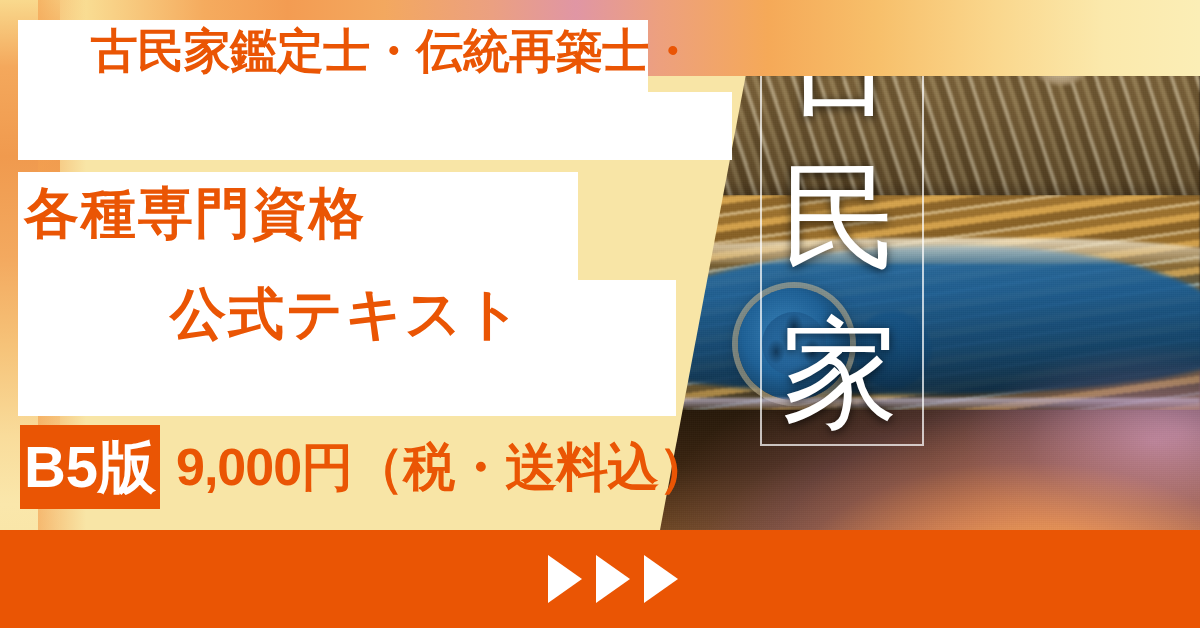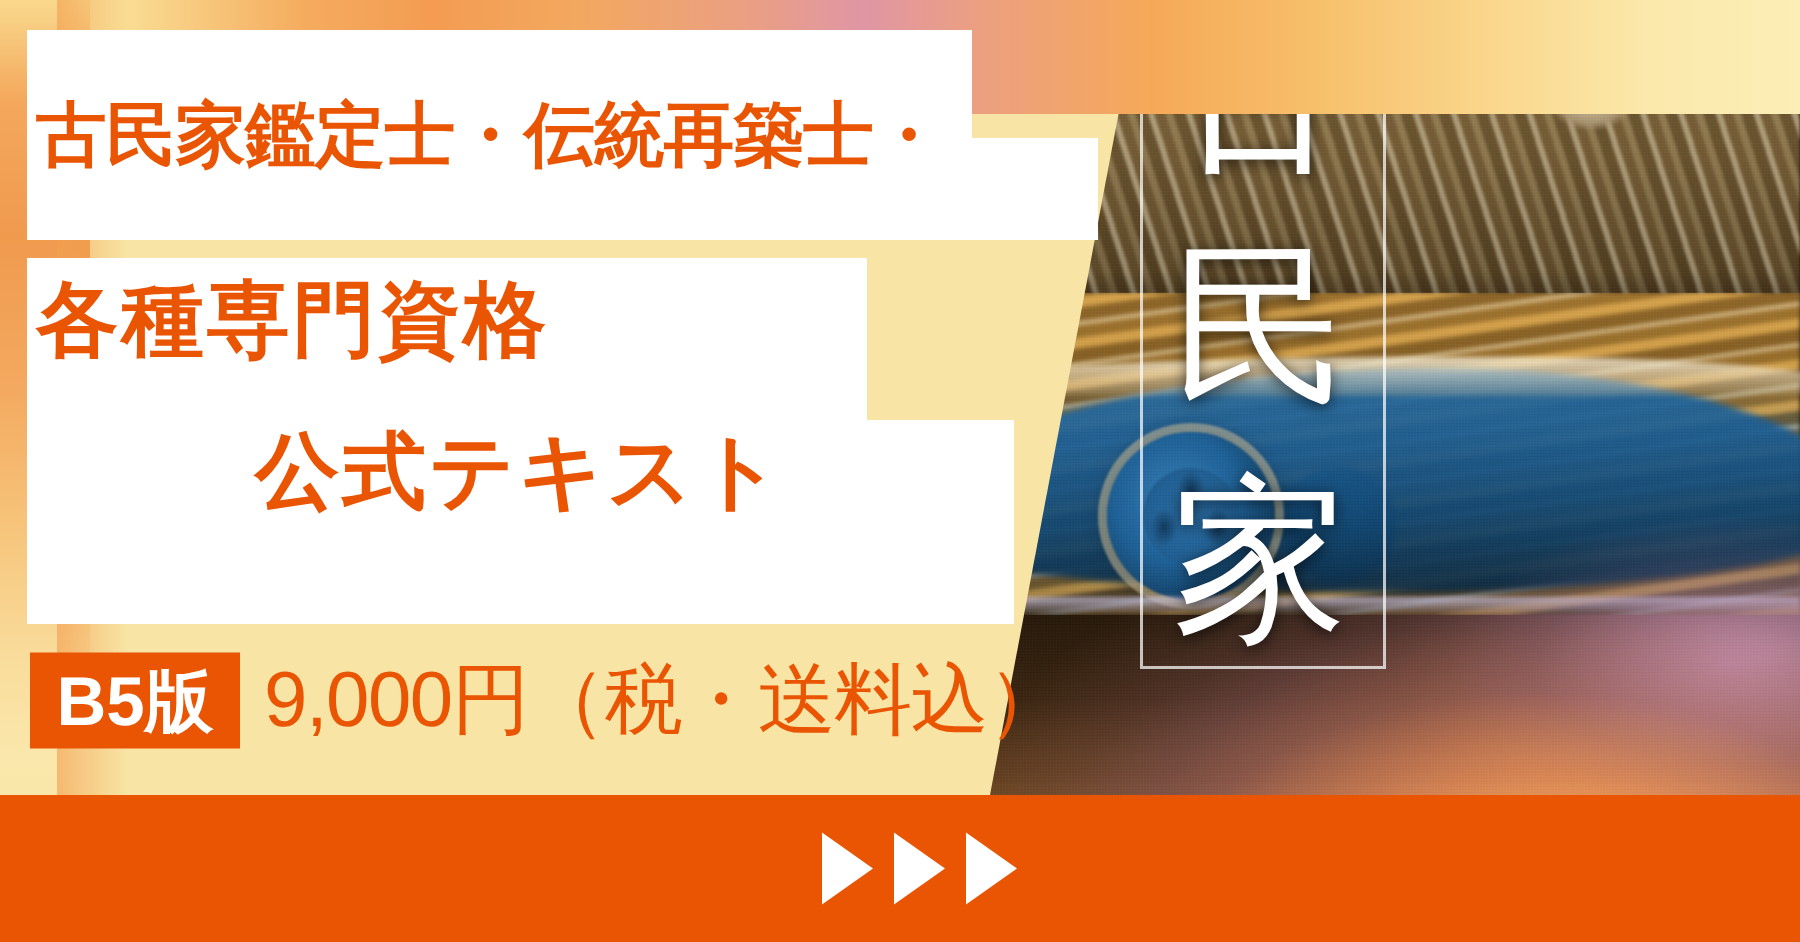--- a/index.html
+++ b/index.html
@@ -158,22 +158,22 @@
     clip-path:polygon(0 0, 630px 0, 630px 72px, 714px 72px, 714px 140px, 0 140px);
   }
   .panel-mid{
     position:absolute;left:18px;top:172px;width:658px;height:244px;
     background:#fff;
     clip-path:polygon(0 0, 560px 0, 560px 108px, 658px 108px, 658px 244px, 0 244px);
   }
 
   
   .cert-lines{
-    position:absolute;left:16px;top:20px;width:714px;height:140px;
-    display:flex;flex-direction:column;justify-content:center;
+    position:absolute;left:32px;top:20px;width:714px;height:140px;
+    display:flex;justify-content:center;
     padding-left:8px;box-sizing:border-box;gap:16px;
   }
   .cert-line{
     color:#ea5504;font-size:47px;line-height:1.32;font-weight:700;
     white-space:nowrap;letter-spacing:-0.5px;
   }
 
   .head-1{
     position:absolute;left:24px;top:186px;
     color:#ea5504;font-size:55px;font-weight:700;line-height:1;
@@ -184,27 +184,27 @@
     color:#ea5504;font-size:56px;font-weight:700;line-height:1;
     letter-spacing:2px;white-space:nowrap;
   }
 
   
   .price-row{
     position:absolute;left:20px;top:425px;height:84px;
     display:flex;align-items:center;
   }
   .badge{
-    width:140px;height:64px;background:#ea5504;
+    width:140px;height:84px;background:#ea5504;
     display:flex;align-items:center;justify-content:center;
-    color:#fff;font-size:46px;font-weight:700;line-height:1;
+    color:#fff;font-size:58px;font-weight:700;line-height:1;
     box-sizing:border-box;
   }
   .price-text{
-    margin-left:16px;color:#ea5504;font-size:52px;font-weight:400;
+    margin-left:16px;color:#ea5504;font-size:52px;font-weight:700;
     line-height:1;white-space:nowrap;letter-spacing:-1px;
   }
 
   
   .cta{
     position:absolute;left:0;top:530px;width:1200px;height:98px;
     background:#ea5504;display:flex;align-items:center;justify-content:center;
   }
   .cta-text{
     color:#fff;font-size:62px;font-weight:700;line-height:1;

